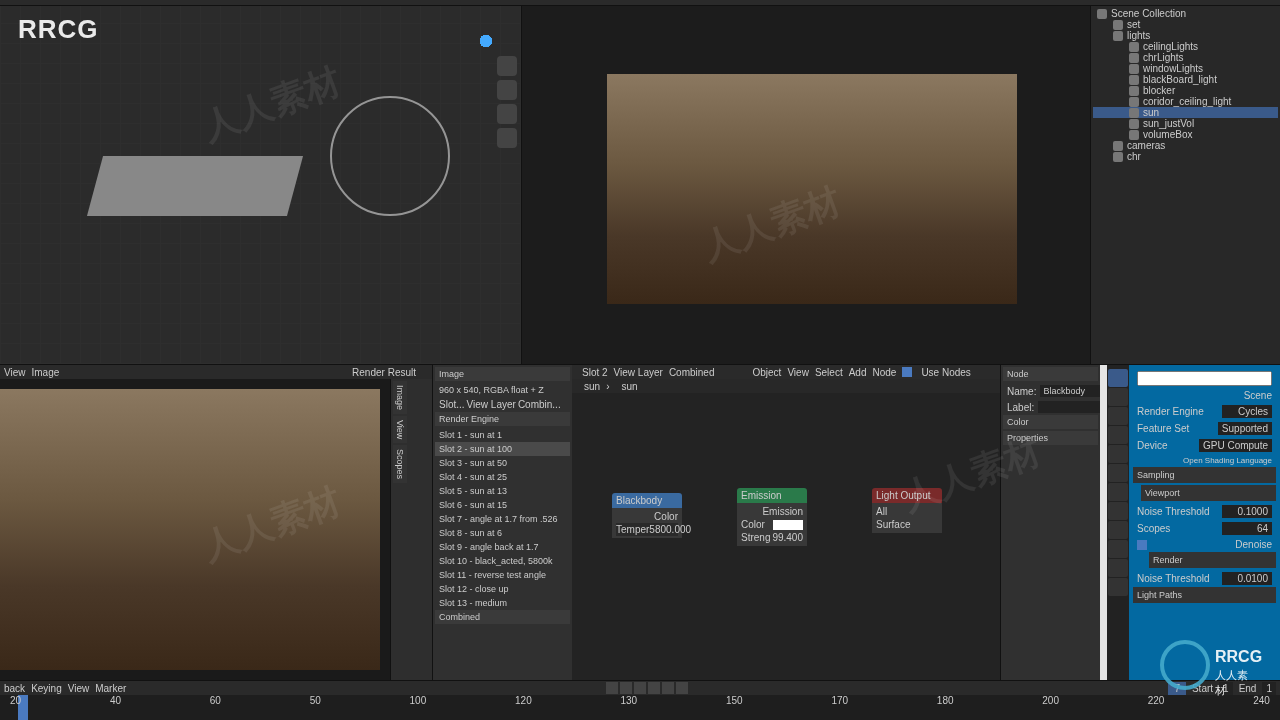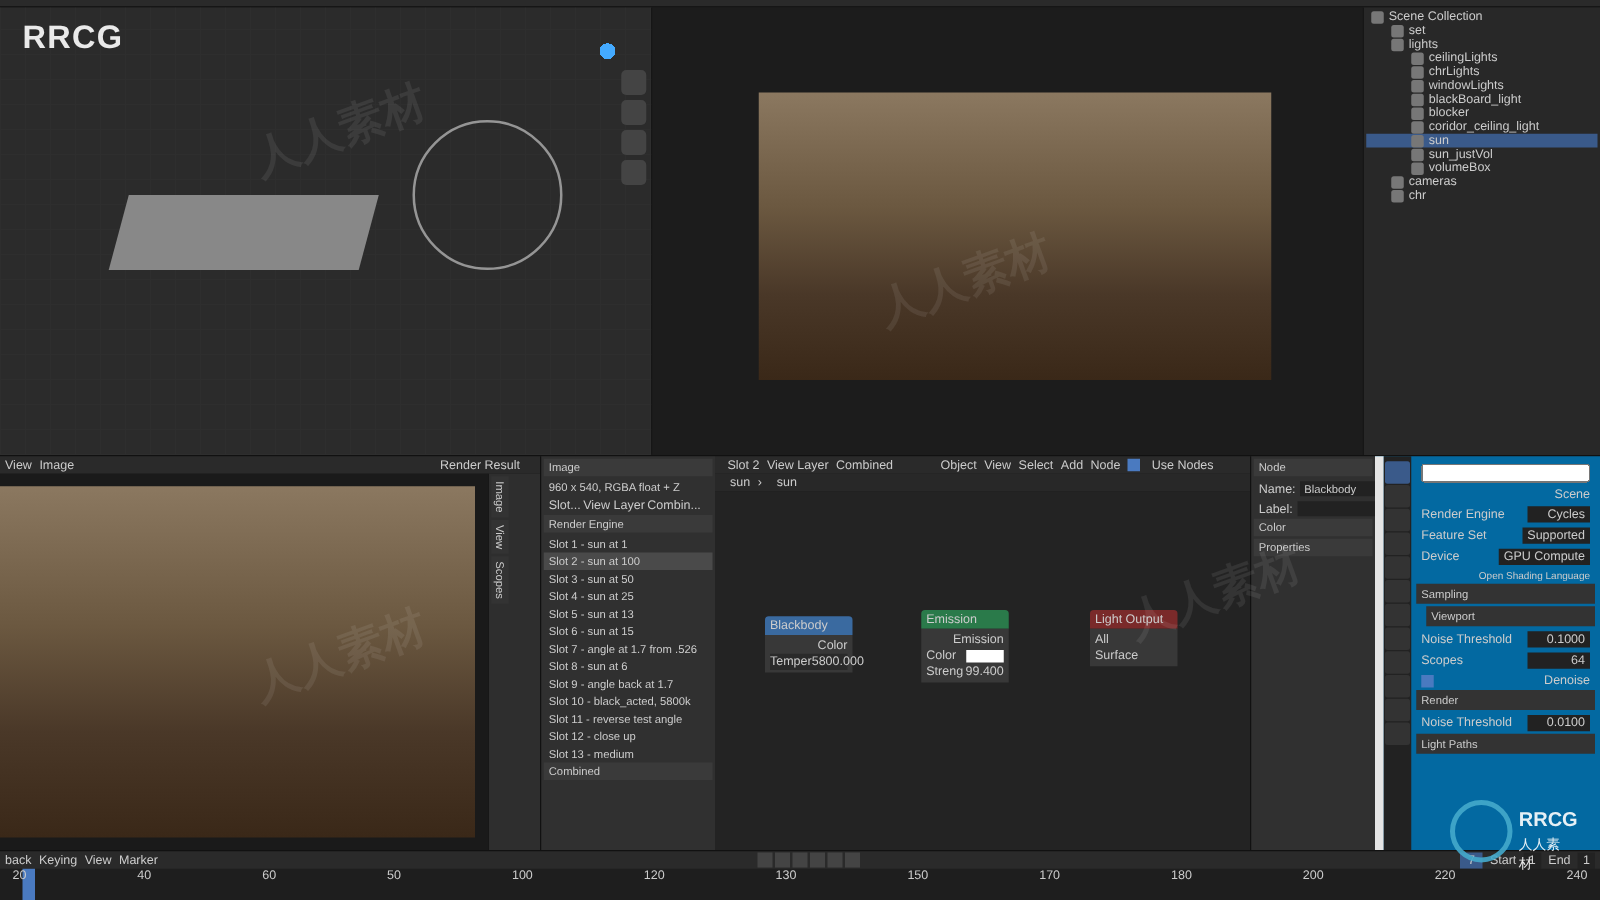--- a/index.html
+++ b/index.html
@@ -362,21 +362,21 @@
           <span class="val">0.1000</span>
         </div>
       <div class="field">
           <span>Scopes</span>
           <span class="val">64</span>
         </div>
       <div class="field">
           <span class="chk on"></span>
           <span>Denoise</span>
         </div>
-      <div class="sect" style="margin-left:0">Render</div>
+      <div class="sect" style="margin-left:16px">Render</div>
       <div class="field">
           <span>Noise Threshold</span>
           <span class="val">0.0100</span>
         </div>
       <div class="sect">Light Paths</div>
     </div>
   </div>
 </div>
 
 <div class="timeline">

